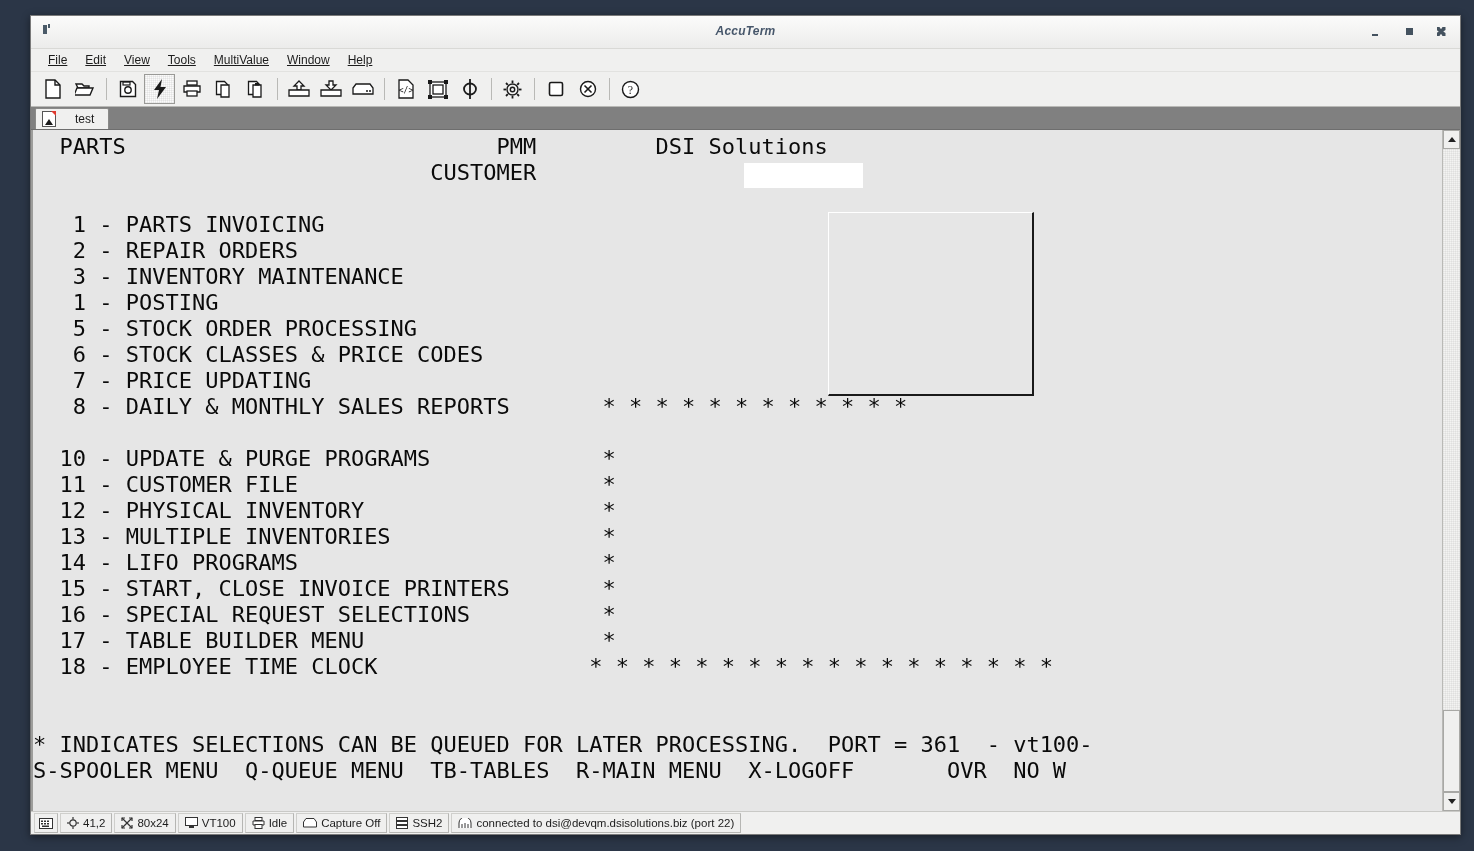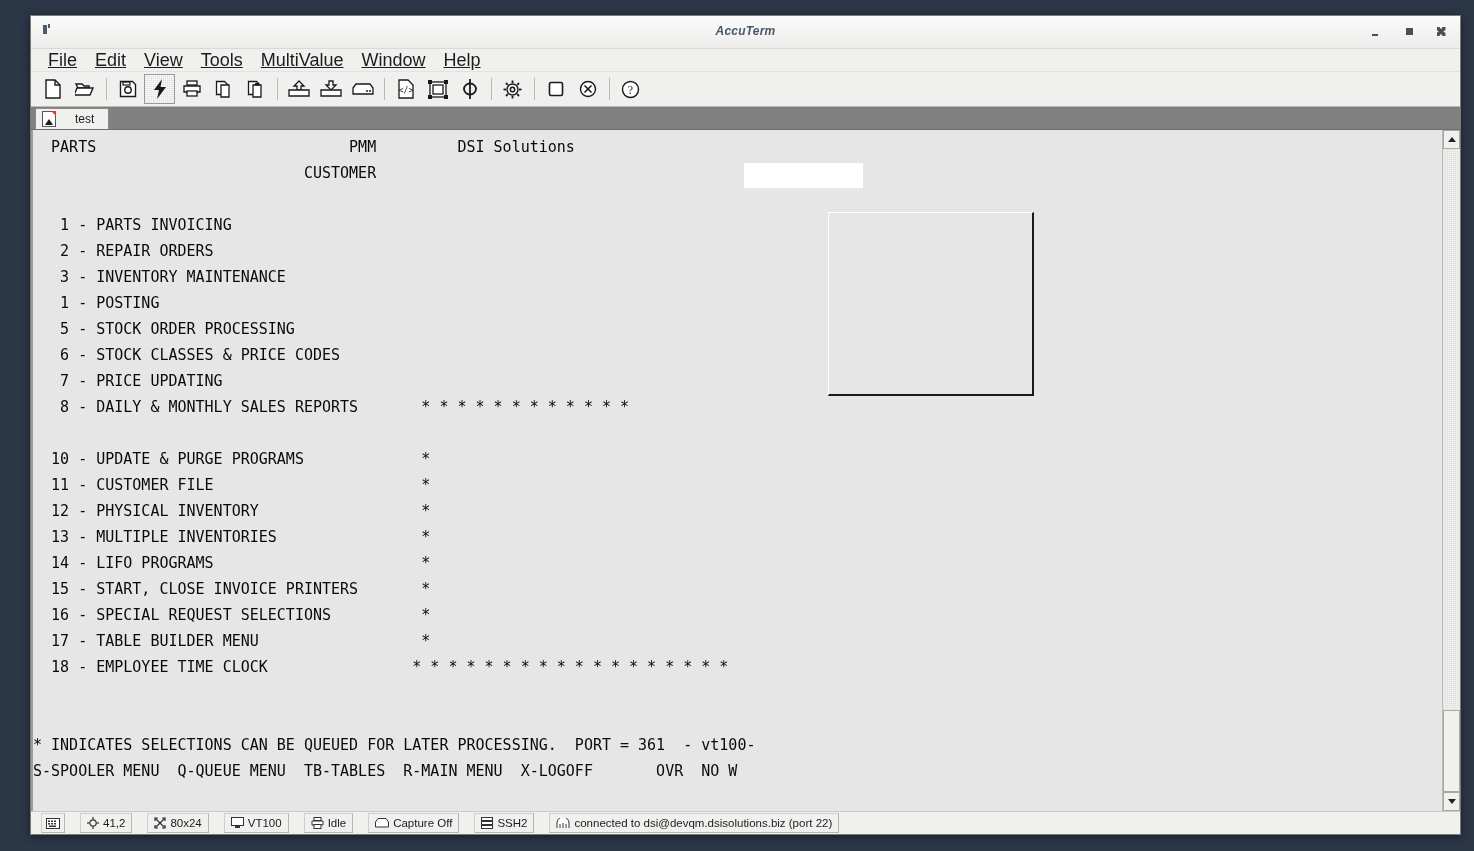--- a/index.html
+++ b/index.html
@@ -76,21 +76,21 @@
   #menu-bar {
     height: 22px;
     background: #f0f0ef;
     display: flex;
     align-items: center;
     padding-left: 8px;
     flex: 0 0 auto;
     border-bottom: 1px solid #e2e2e0;
   }
   .menu-item {
-    font-size: 18px;
+    font-size: 12px;
     color: #1c1c1c;
     padding: 2px 9px 2px 9px;
     cursor: default;
     white-space: nowrap;
   }
   .menu-item .acc { text-decoration: underline; }
 
   
   #toolbar {
     height: 34px;
@@ -176,21 +176,21 @@
     background: #e6e6e6;
     min-height: 0;
     border-left: 2px solid #9d9d9b;
   }
   #terminal {
     position: relative;
     flex: 1 1 auto;
     background: #e6e6e6;
     overflow: hidden;
     font-family: "DejaVu Sans Mono", "Liberation Mono", monospace;
-    font-size: 15px;
+    font-size: 22px;
     line-height: 26px;
     color: #0a0a0a;
     white-space: pre;
     padding: 4px 0 0 6px;
   }
   .trow {
     position: absolute;
     left: 0;
     height: 26px;
     white-space: pre;
@@ -264,22 +264,22 @@
     border: 1px solid #a8a8a5;
   }
 
   
   #status-bar {
     height: 22px;
     background: #f0f0ef;
     border-top: 1px solid #c9c9c6;
     display: flex;
     align-items: center;
-    padding-left: 10px;
-    gap: 13px;
+    padding-left: 3px;
+    gap: 0px;
     flex: 0 0 auto;
   }
   .sb-cell {
     display: flex;
     align-items: center;
     gap: 4px;
     height: 18px;
     padding: 0 6px;
     font-size: 11.5px;
     color: #1c1c1c;

